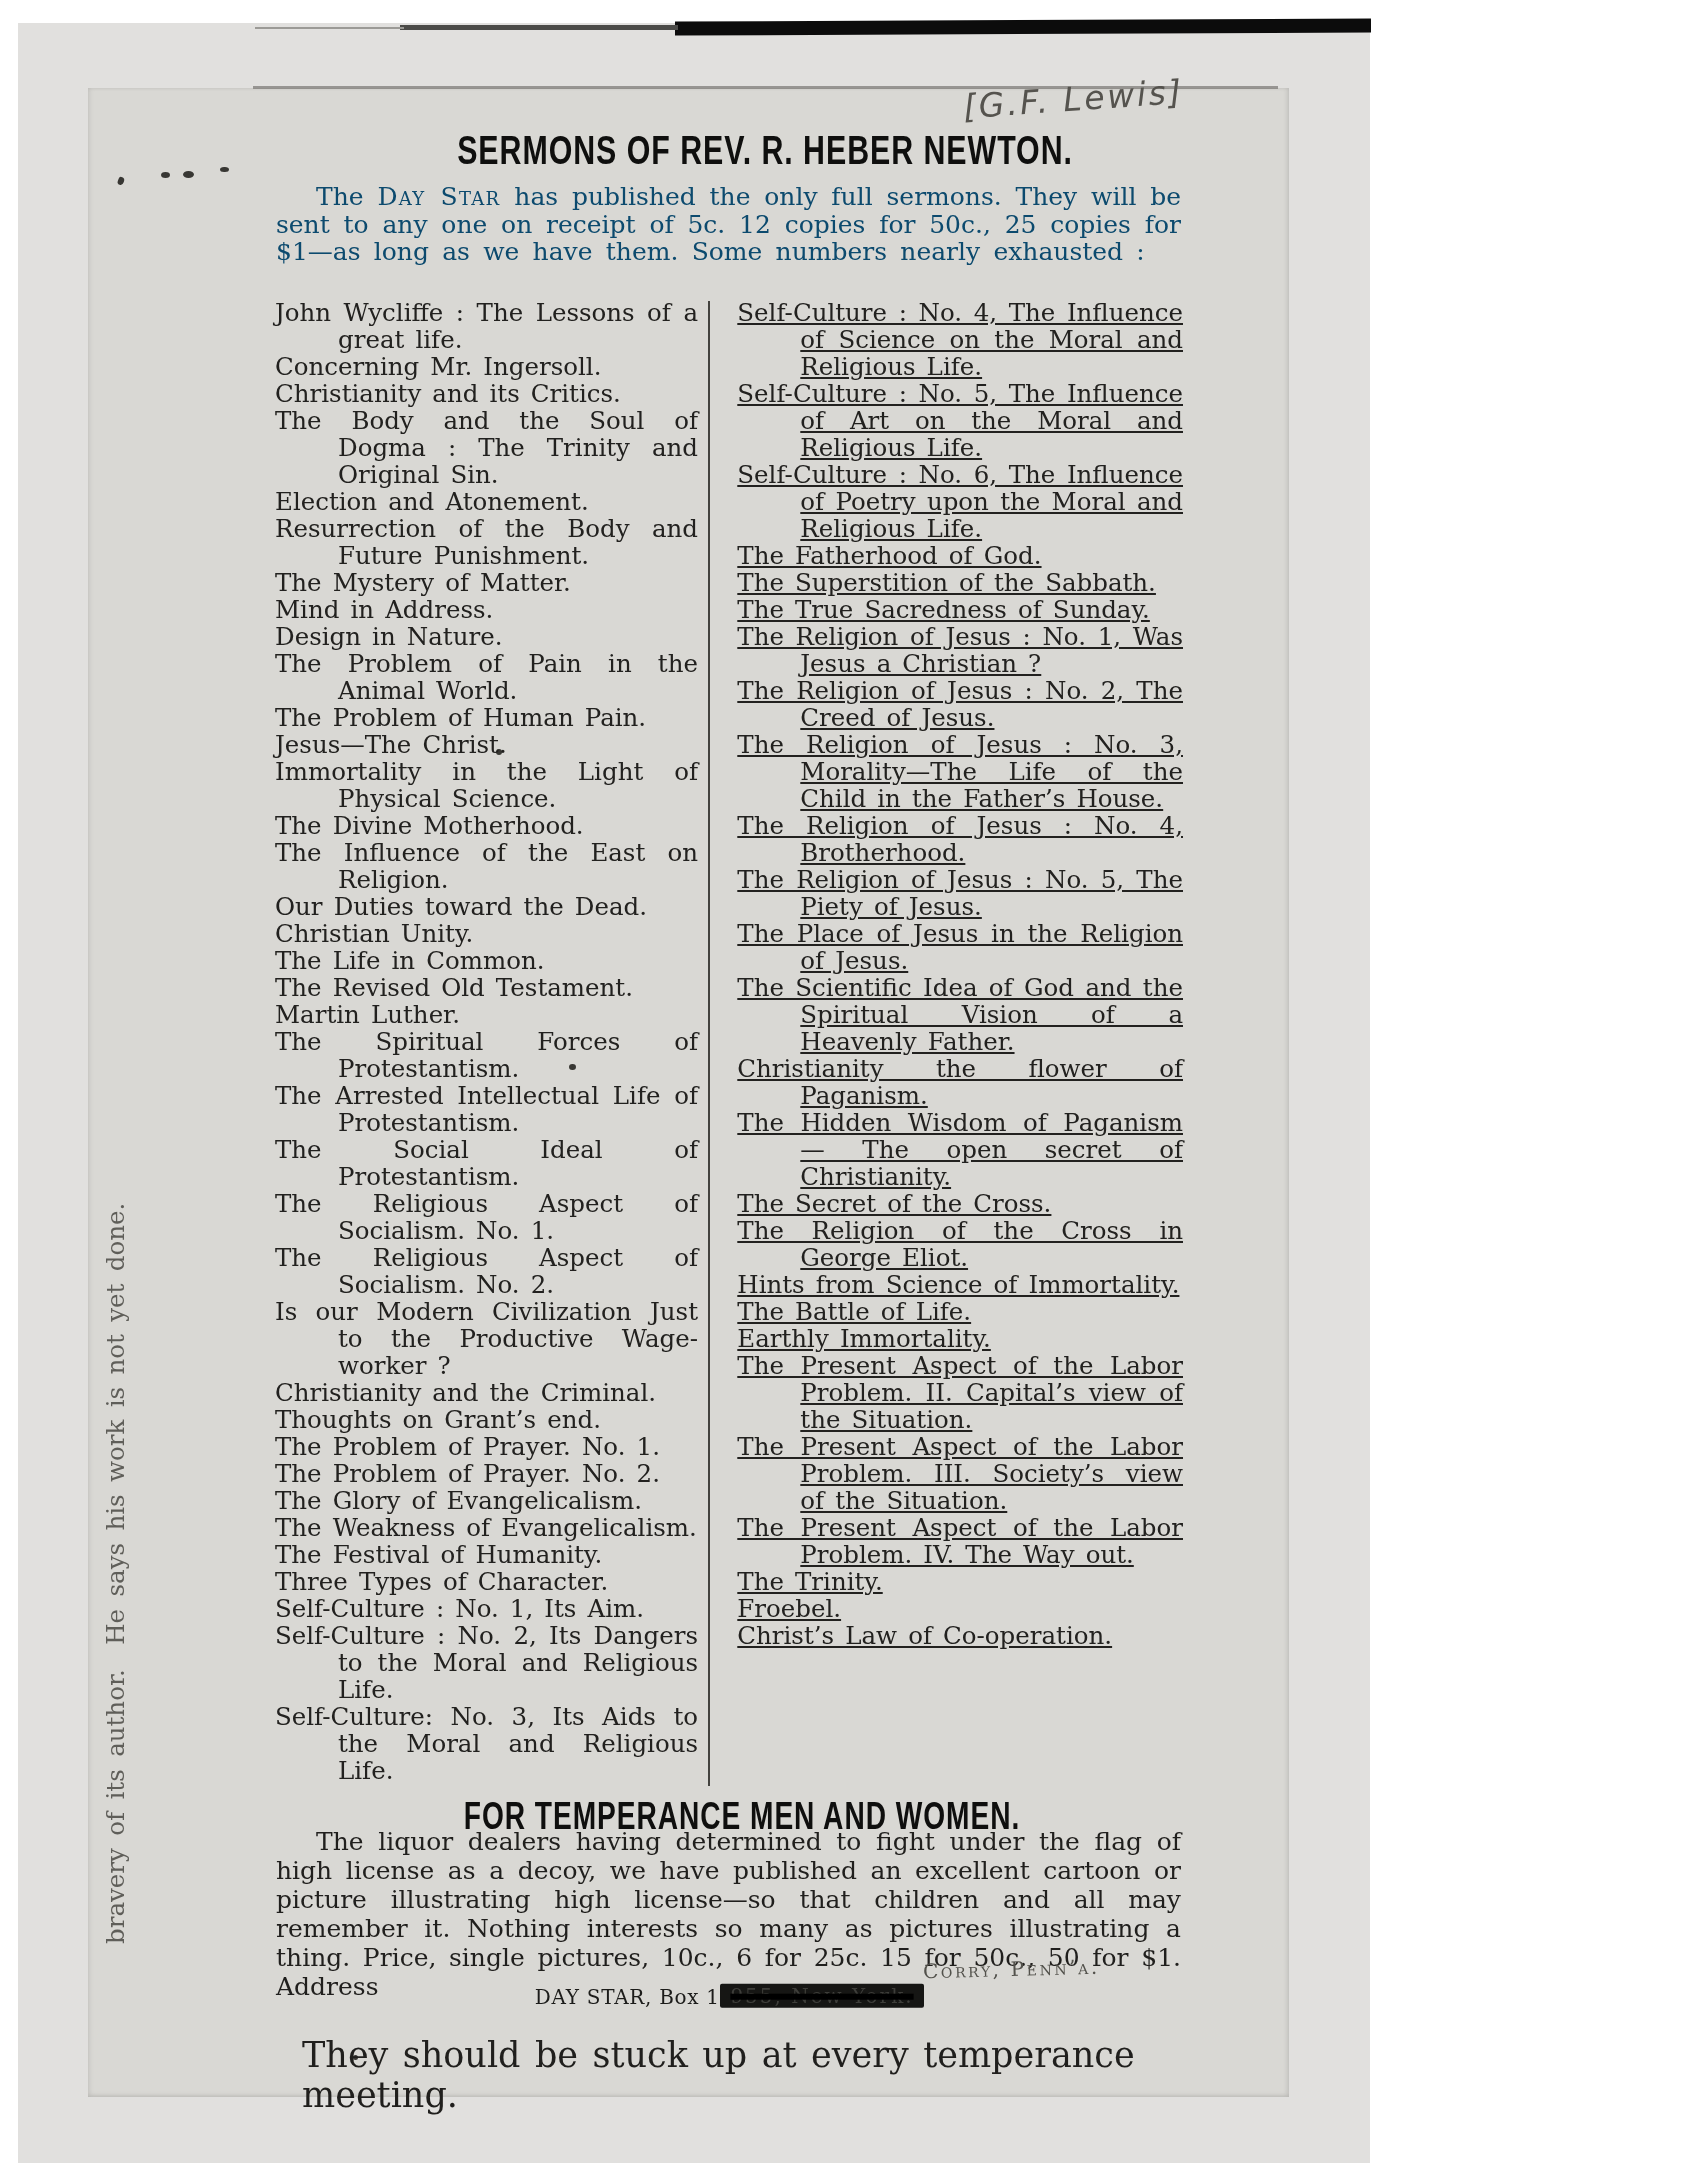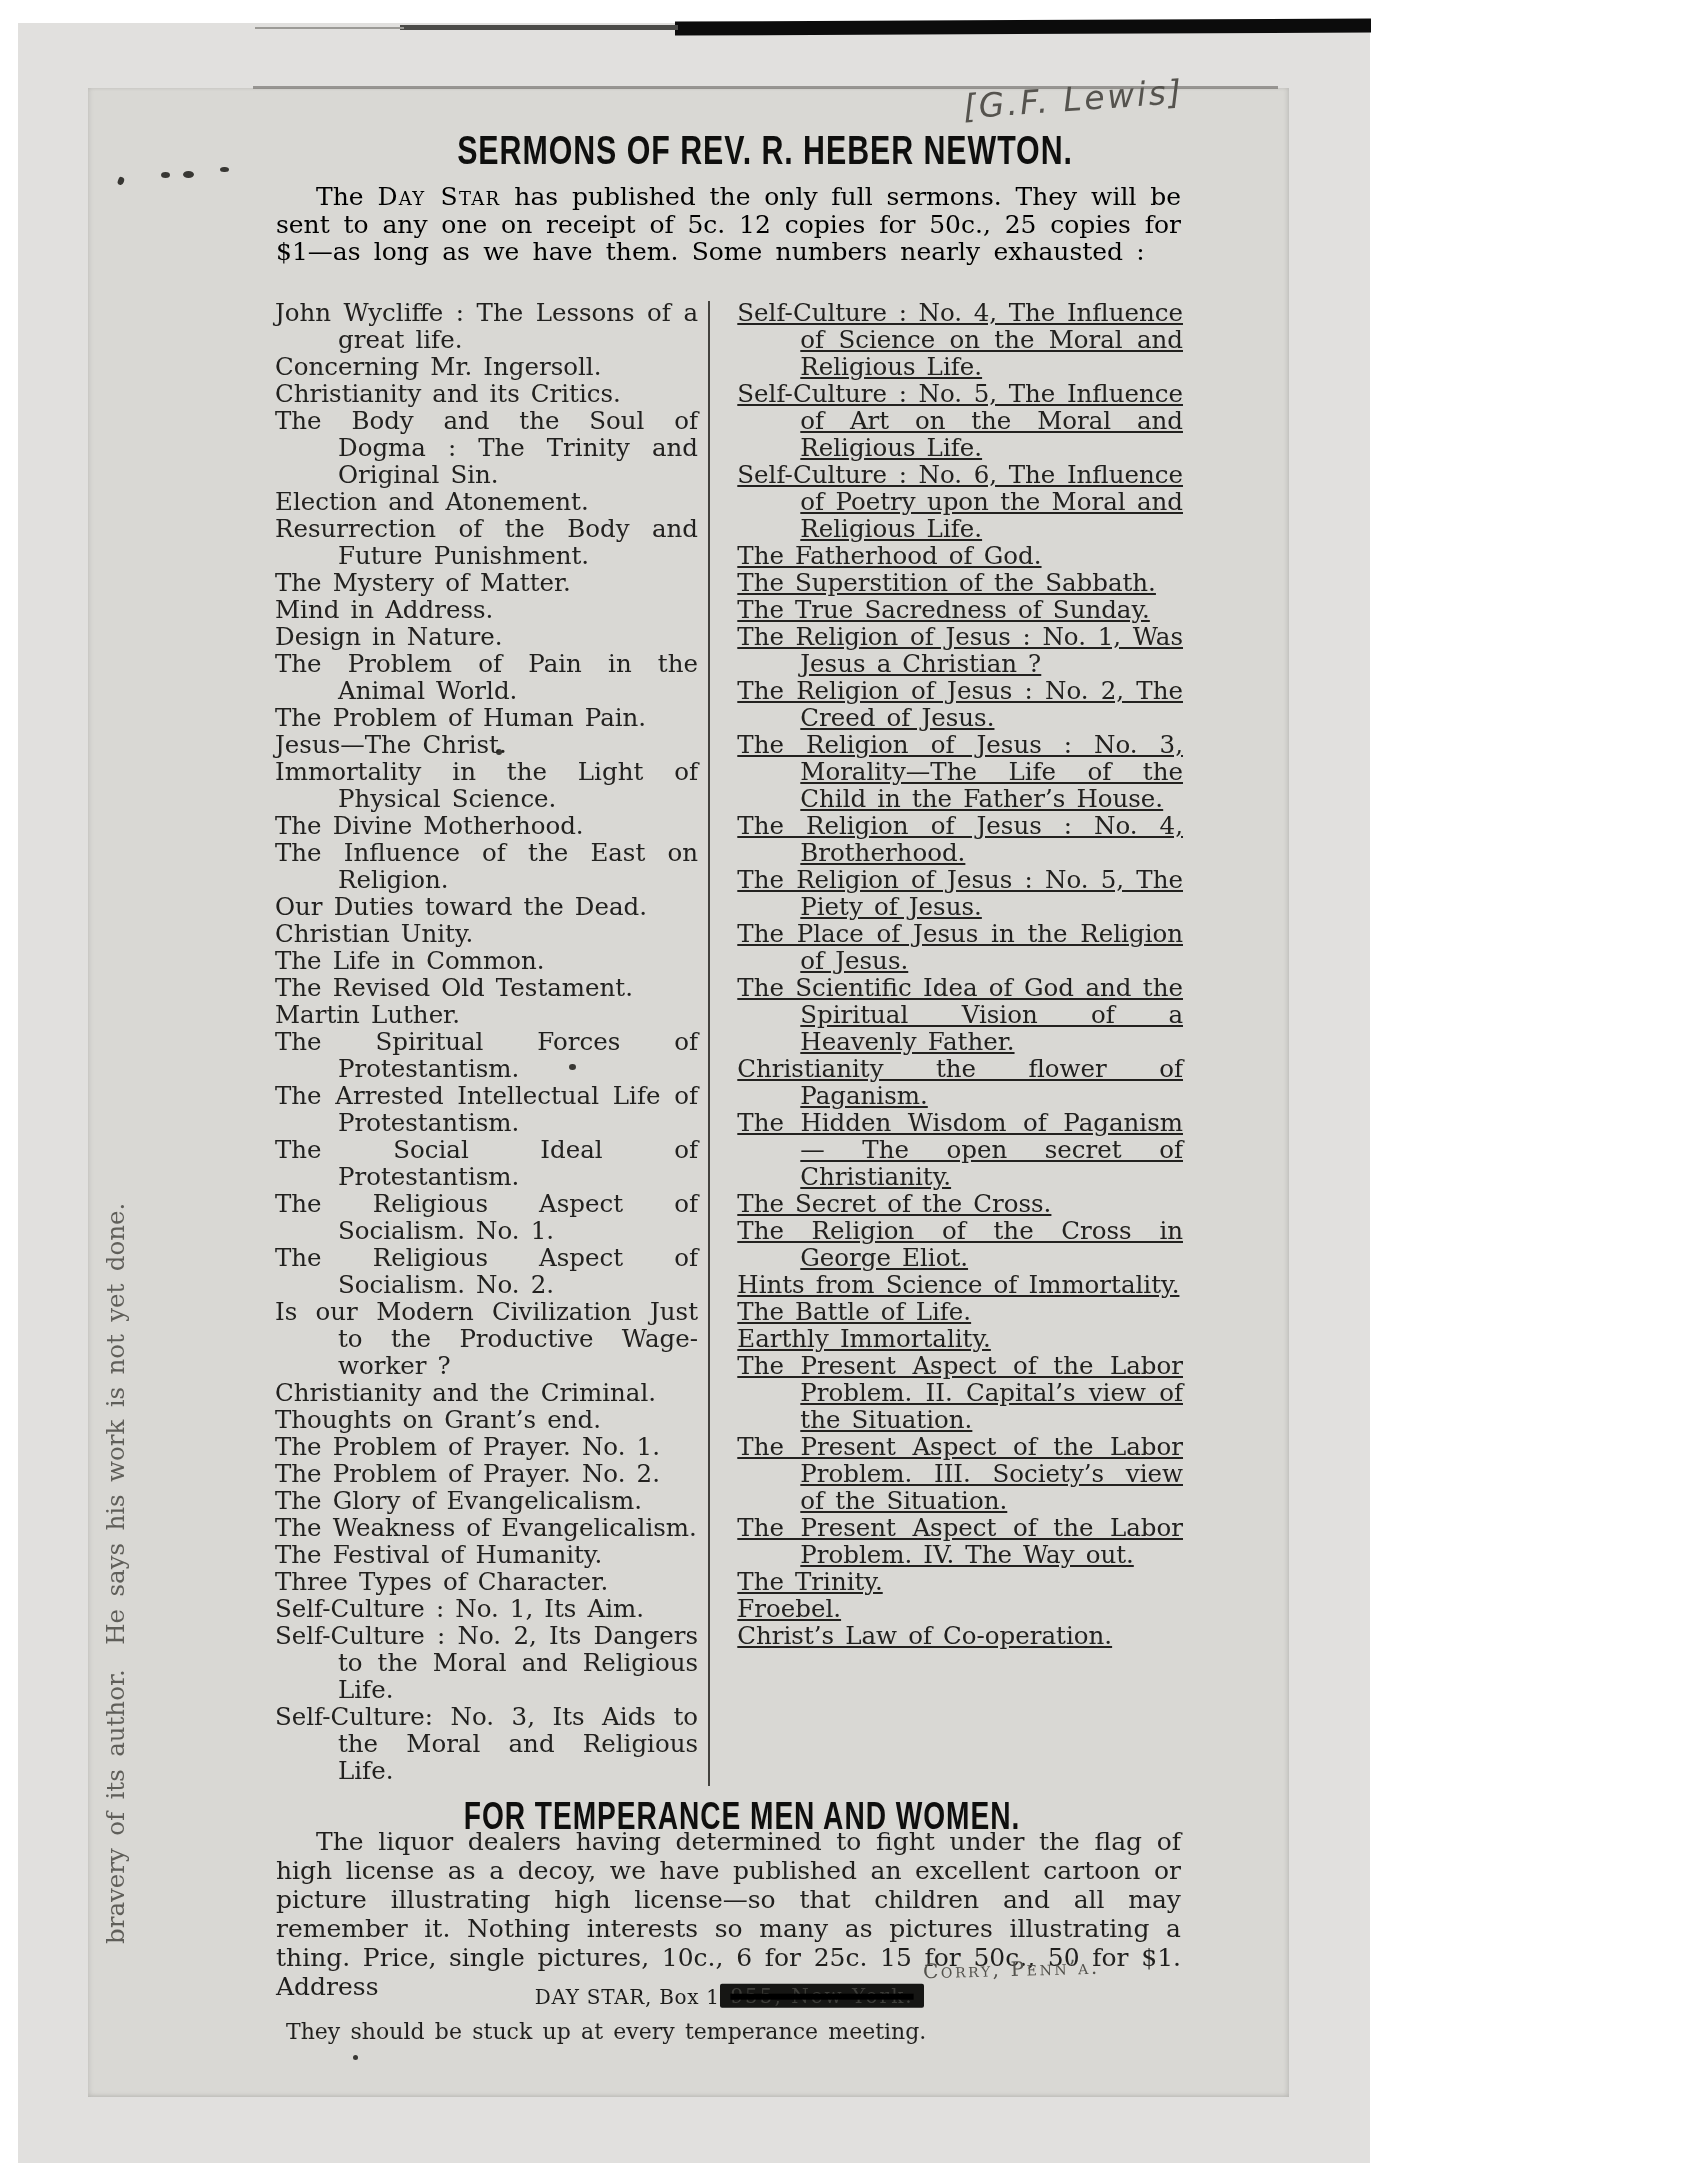--- a/index.html
+++ b/index.html
@@ -21,21 +21,21 @@
 
   .speck{position:absolute;background:#383733;border-radius:50%;}
 
   .title{position:absolute;left:278px;top:127px;width:903px;margin:0;text-align:right;
          font-family:"Liberation Sans", sans-serif;font-weight:bold;font-size:41px;color:#0f0f0e;
          white-space:nowrap;}
   .squeeze{display:inline-block;transform:scaleX(.74);transform-origin:center;letter-spacing:1.3px;}
 
   .intro{position:absolute;left:276px;top:183px;width:905px;margin:0;
          font-size:25px;line-height:27.5px;text-align:justify;text-indent:40px;
-         word-spacing:5.3px;color:#000000;}
+         word-spacing:5.3px;color:#0c4a6e;}
   .smallcaps{font-variant:small-caps;letter-spacing:1.3px;}
 
   .lists{position:absolute;left:275px;top:299px;width:908px;display:flex;align-items:flex-start;}
   .col-left{width:423px;}
   .col-right{margin-left:9.3px;padding-left:30px;flex:1;text-decoration:underline;}
   ul.sermons{list-style:none;margin:0;padding:0;font-size:24.5px;line-height:27px;color:#22211f;}
   ul.sermons li{text-align:justify;padding-left:63px;text-indent:-63px;word-spacing:3.3px;}
   .column-rule{position:absolute;left:708px;top:301px;width:2px;height:1485px;background:#43423e;}
 
   .temp-heading{position:absolute;left:278px;top:1783px;width:903px;margin:12px;text-align:center;
@@ -46,22 +46,22 @@
              word-spacing:4.6px;color:#201f1d;}
   .stamp{position:absolute;left:923px;top:1957px;font-size:20px;color:#52514b;
          font-variant:small-caps;letter-spacing:2.6px;transform:rotate(-1.5deg);}
 
   .address{position:absolute;left:278px;top:1985px;width:903px;margin:0;text-align:center;
            font-size:20px;color:#1c1c1a;letter-spacing:0.7px;white-space:nowrap;}
   .redacted{display:inline-block;background:#161614;color:#3e3e3a;
             text-decoration:line-through;text-decoration-thickness:6px;text-decoration-color:#000;
             padding:0 10.6px;letter-spacing:2px;border-radius:2px;transform:translateY(-1.3px);}
 
-  .closing{position:absolute;left:286px;top:2019px;width:873px;margin:0;
-           font-size:22px;word-spacing:3.3px;color:#201f1d;}
+  .closing{position:absolute;left:286px;top:2019px;width:873px;margin:16px;
+           font-size:35px;word-spacing:3.3px;color:#201f1d;}
 
   .margin-note{position:absolute;left:101px;top:1944px;width:701px;
                transform-origin:0 0;transform:rotate(-90deg);
                font-size:24.5px;color:#4a4944;opacity:.85;word-spacing:4.6px;white-space:nowrap;}
 </style>
 </head>
 <body>
 
 <div id="canvas">
 

